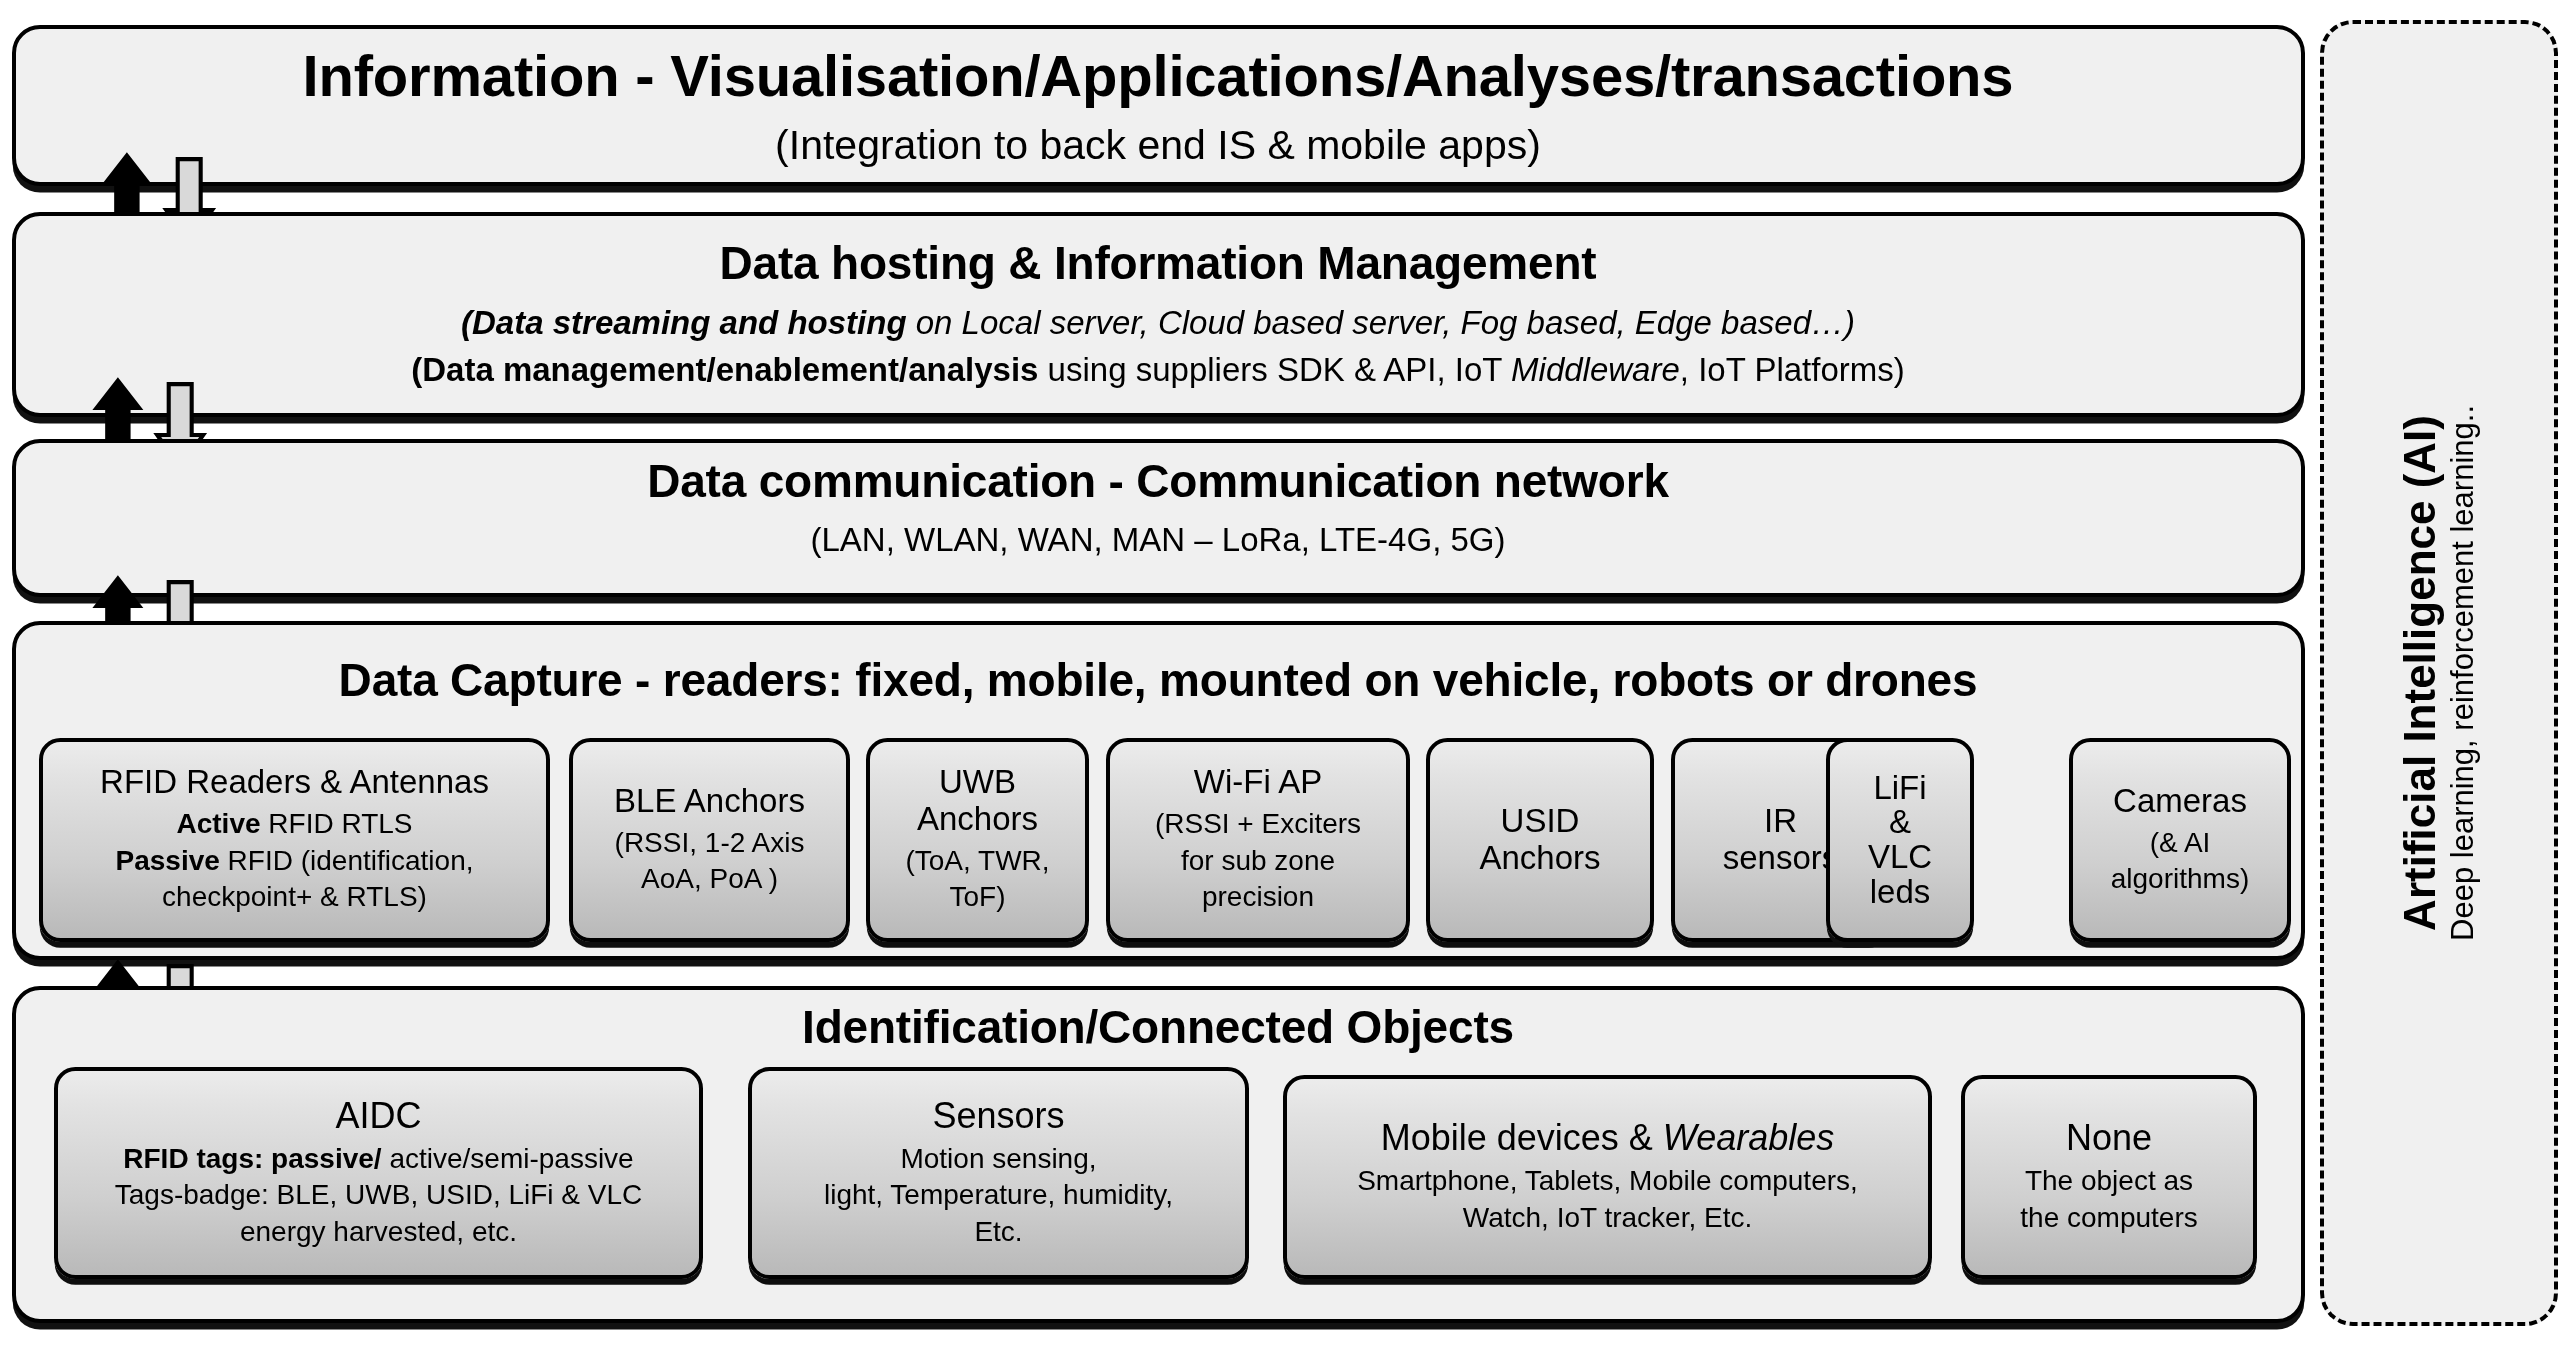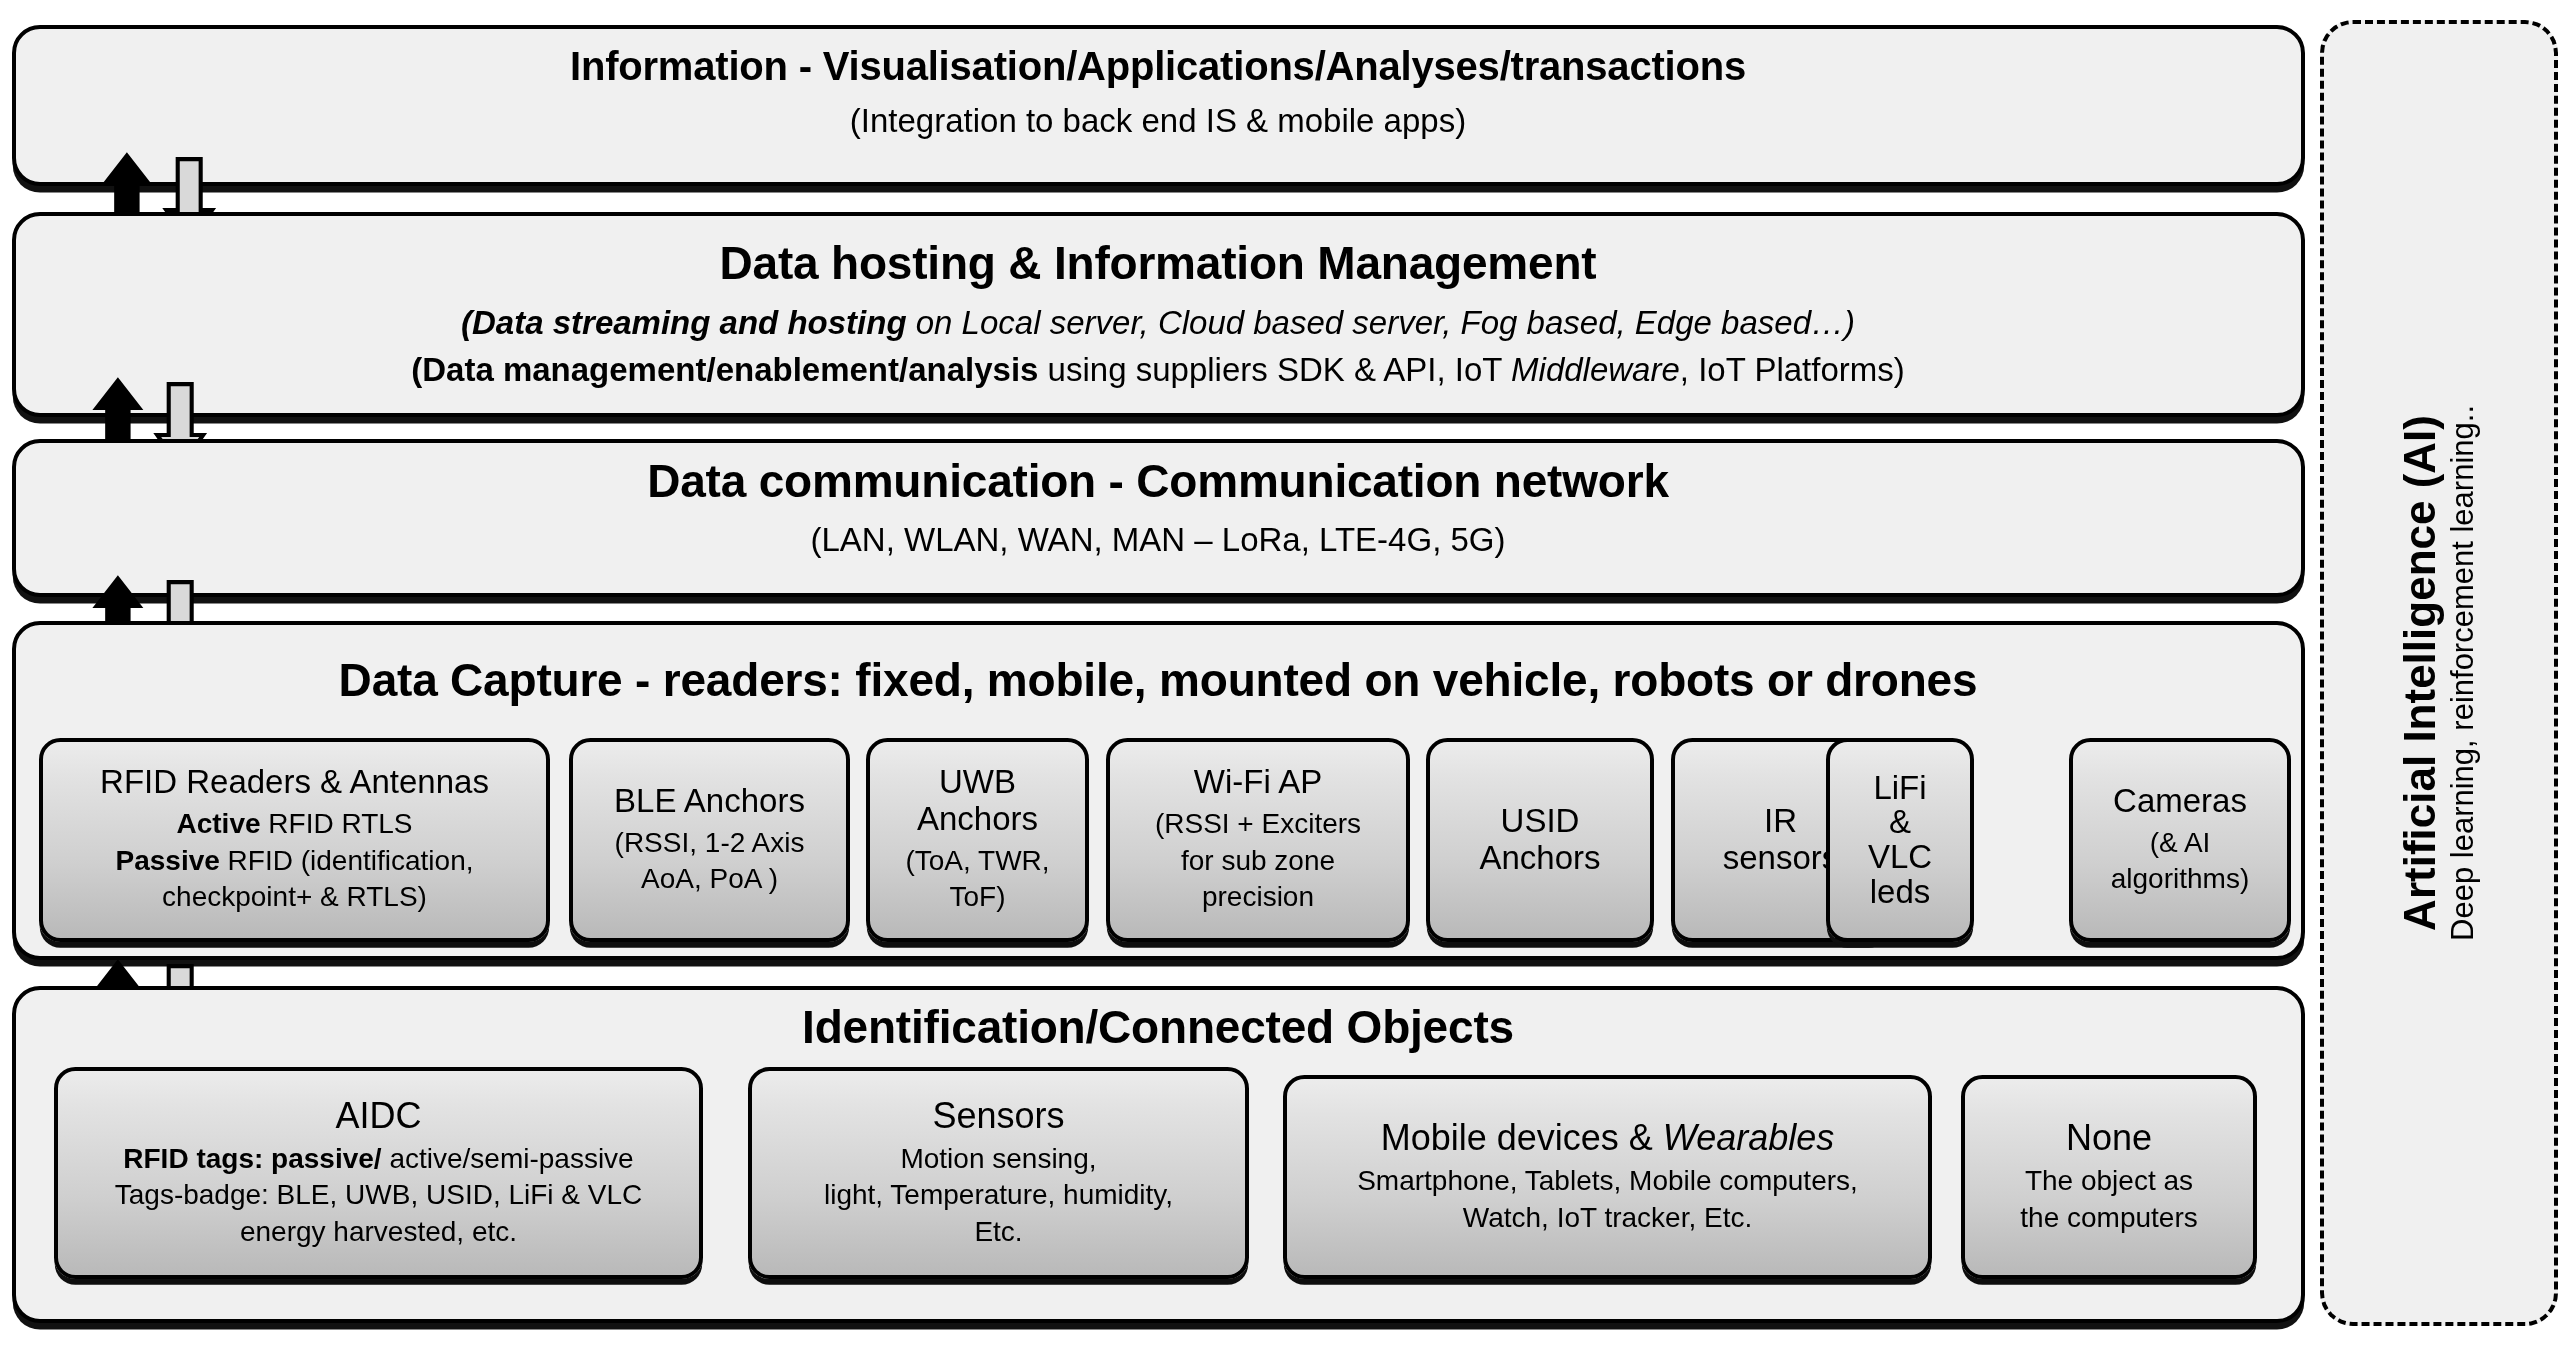--- a/index.html
+++ b/index.html
@@ -111,22 +111,22 @@
     pointer-events: none;
   }
   .connector svg { display: block; }
 </style>
 </head>
 <body>
 
 <div id="canvas">
 
   <div class="layer" id="layer-information" style="left:11.5px; top:25px; width:2293px; height:161px; padding-top:15px;">
-    <div class="layer-title" style="font-size:40px;">Information - Visualisation/Applications/Analyses/transactions</div>
-    <div class="layer-sub" style="font-size:33px; margin-top:11.5px;">(Integration to back end IS &amp;  mobile apps)</div>
+    <div class="layer-title" style="font-size:58px;">Information - Visualisation/Applications/Analyses/transactions</div>
+    <div class="layer-sub" style="font-size:41px; margin-top:11.5px;">(Integration to back end IS &amp;  mobile apps)</div>
   </div>
 
   <div class="connector" style="left:99px; top:146px;">
     <svg width="123" height="123" viewBox="0 0 150 150">
       <polygon points="34,10 62,46 48,46 48,108 20,108 20,46 6,46" fill="#000000" stroke="#000000" stroke-width="3"></polygon>
       <polygon points="96,16 124,16 124,78 138,78 110,118 82,78 96,78" fill="#d9d9d9" stroke="#000000" stroke-width="5"></polygon>
     </svg>
   </div>
 
   <div class="layer" id="layer-data-hosting" style="left:11.5px; top:212px; width:2293px; height:205px; padding-top:22px;">

